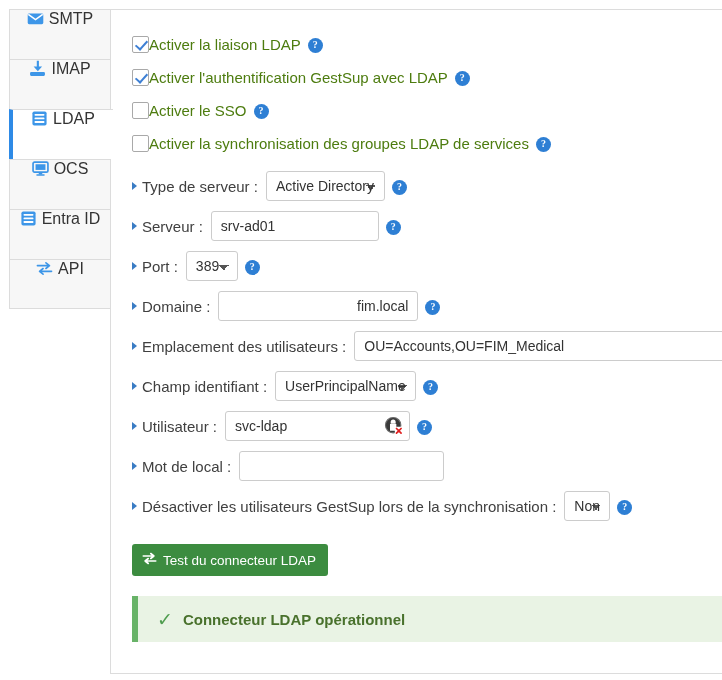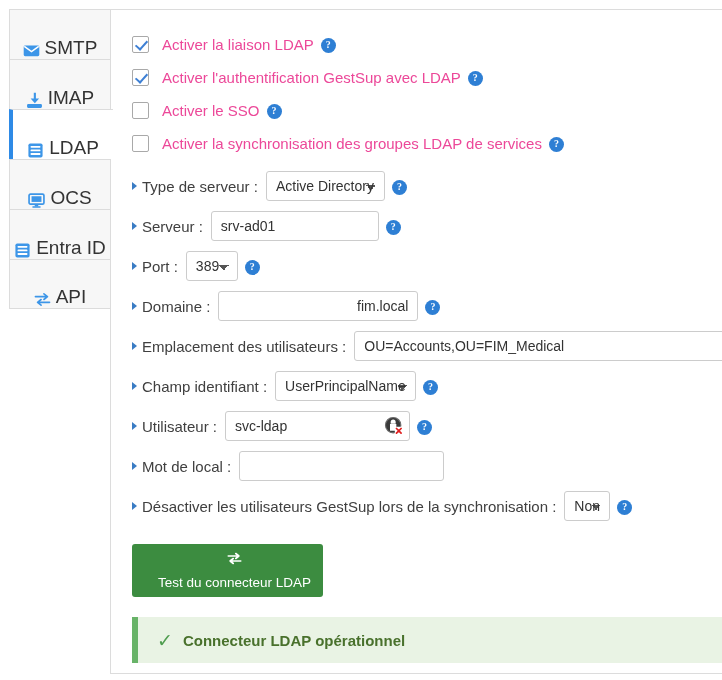--- a/index.html
+++ b/index.html
@@ -23,24 +23,24 @@
     left: 9px; top: 9px;
     width: 102px;
   }
   .tab {
     position: relative;
     height: 50px;
     background: #f7f7f7;
     border: 1px solid #dcdcdc;
     border-bottom: none;
     display: flex;
-    align-items: flex-end;
+    align-items: flex-start;
     justify-content: center;
     gap: 5px;
-    font-size: 19px;
+    font-size: 16px;
     color: #333333;
     cursor: pointer;
     white-space: nowrap;
   }
   .tab:last-child { border-bottom: 1px solid #dcdcdc; }
   .tab.active {
     background: #ffffff;
     border-left: 4px solid #2e8ae6;
     border-right: none;
     width: 104px;
@@ -90,23 +90,22 @@
   .cbox.on::after {
     content: "";
     position: absolute;
     left: 5px; top: 1px;
     width: 5px; height: 10px;
     border: solid #3d7fd4;
     border-width: 0 2.4px 2.4px 0;
     transform: rotate(42deg);
   }
   .cklabel {
-    margin-left: 13px;
     font-size: 15px;
-    color: #ec4899;
+    color: #4d7c0f;
     white-space: nowrap;
   }
 
   
   .help {
     display: inline-flex;
     align-items: center;
     justify-content: center;
     width: 15px; height: 15px;
     border-radius: 50%;
@@ -189,25 +188,24 @@
   
   .btnrow { margin-top: 18px; }
   .greenbtn {
     display: inline-flex;
     align-items: center;
     gap: 6px;
     background: #3c8c40;
     color: #ffffff;
     border: none;
     border-radius: 3px;
-    padding: 7px 12px 7px 26px;
+    padding: 7px 12px 7px 10px;
     font-size: 13.5px;
     font-family: "Liberation Sans", sans-serif;
     cursor: pointer;
-    flex-direction: column;
   }
 
   
   .alert {
     margin-top: 20px;
     margin-right: 0;
     background: #e9f3e4;
     border-left: 6px solid #68b368;
     height: 46px;
     display: flex;

